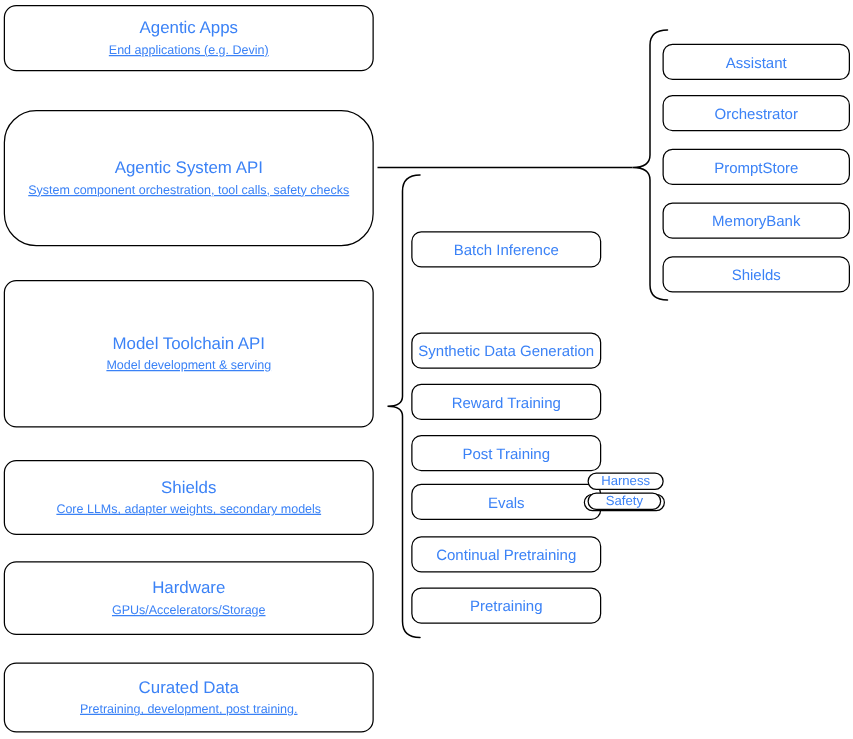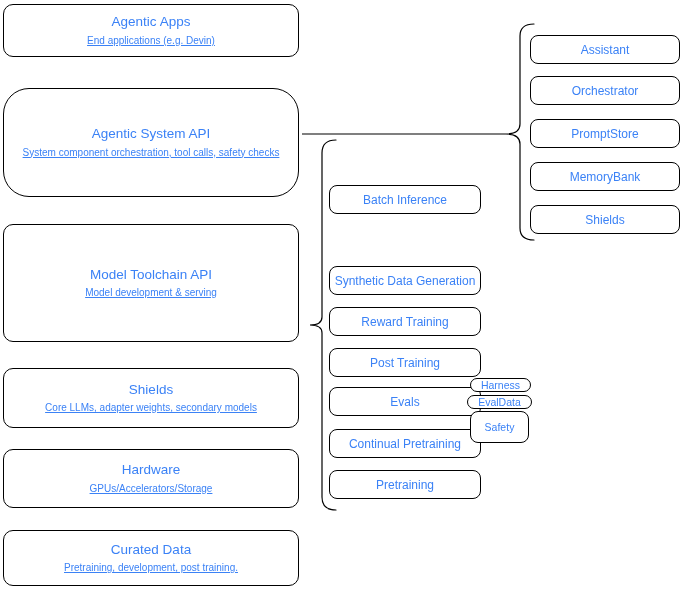--- a/index.html
+++ b/index.html
@@ -87,21 +87,21 @@
   <div class="node smallbox mid" style="top:470px">
     <span>Pretraining</span>
   </div>
 
   <div class="pill" style="left:470px;top:378px;width:61px;height:14px">
     <span>Harness</span>
   </div>
   <div class="pill" style="left:467px;top:395px;width:65px;height:14px">
     <span>EvalData</span>
   </div>
-  <div class="pill" style="left:470px;top:411px;width:59px;height:32px">
+  <div class="pill" style="left:470px;top:394px;width:59px;height:14px">
     <span>Safety</span>
   </div>
 
   <div class="node smallbox rightcol" style="top:76px">
     <span>Orchestrator</span>
   </div>
   <div class="node smallbox rightcol" style="top:35px">
     <span>Assistant</span>
   </div>
   <div class="node smallbox rightcol" style="top:119px">

